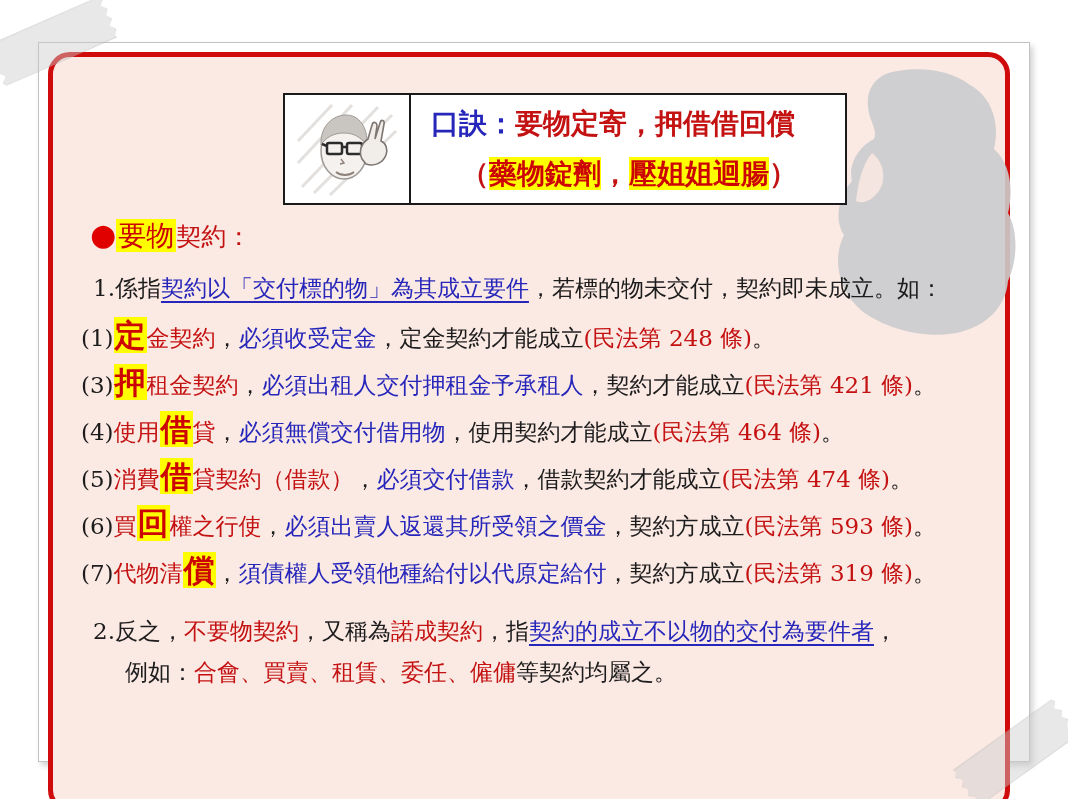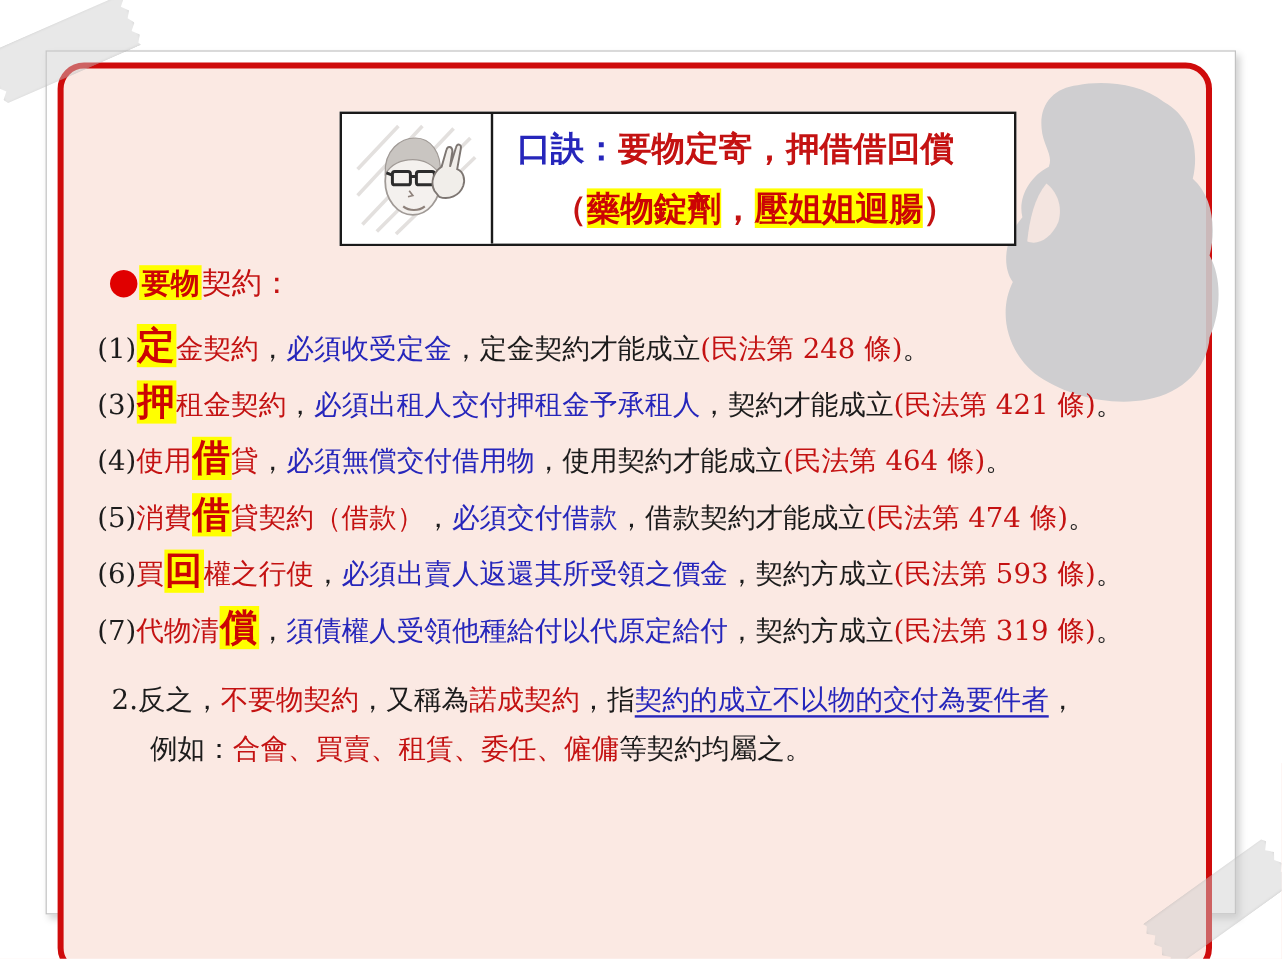--- a/index.html
+++ b/index.html
@@ -52,21 +52,21 @@
   .text-line.indent-2{padding-left:28px;}
   .text-line.indent-3{padding-left:72px;}
   .text-line.section-gap{margin-top:14px;}
   .text-line.tight{height:40px;line-height:34px;}
   
   .seg-black{color:#1c1c1c;}
   .seg-red{color:#c41212;}
   .seg-blue{color:#2626bb;}
   .seg-blue-u{color:#2626bb;text-decoration:underline;text-underline-offset:5px;}
   .seg-kw{color:#cc0404;background:#ffff00;font-size:31px;font-weight:bold;padding:0 1px;}
-  .seg-kw-hl{color:#cc0404;background:#ffff00;font-size:24px;font-weight:bold;padding:0 2px;}
+  .seg-kw-hl{color:#cc0404;background:#ffff00;font-size:28px;font-weight:normal;padding:0 2px;}
   .seg-red-hl{color:#cc0404;background:#ffff00;}
   .seg-red-bullet{color:#e00000;font-size:30px;}
 </style>
 </head>
 <body>
 
 <div class="tape tape-tl"></div>
 <div class="tape tape-br"></div>
 
 <div class="card"></div>
@@ -109,20 +109,21 @@
     </div>
     <div class="mnemonic-text">
         <div class="mnemonic-line indent-0"><span class="seg-blue">口訣：</span><span class="seg-red">要物定寄，押借借回償</span></div>
         <div class="mnemonic-line indent-1"><span class="seg-red">（</span><span class="seg-red-hl">藥物錠劑</span><span class="seg-red">，</span><span class="seg-red-hl">壓姐姐迴腸</span><span class="seg-red">）</span></div>
       </div>
   </div>
 
   <div class="heading"><span class="seg-red-bullet">●</span><span class="seg-kw-hl">要物</span><span class="seg-red">契約：</span></div>
 
   <div class="body-text">
+      <div class="text-line indent-1"><span class="seg-black">1.係指</span><span class="seg-blue-u">契約以「交付標的物」為其成立要件</span><span class="seg-black">，若標的物未交付，契約即未成立。如：</span></div>
       <div class="text-line indent-2"><span class="seg-black">(1)</span><span class="seg-kw">定</span><span class="seg-red">金契約</span><span class="seg-black">，</span><span class="seg-blue">必須收受定金</span><span class="seg-black">，定金契約才能成立</span><span class="seg-red">(民法第 248 條)</span><span class="seg-black">。</span></div>
       <div class="text-line indent-2"><span class="seg-black">(3)</span><span class="seg-kw">押</span><span class="seg-red">租金契約</span><span class="seg-black">，</span><span class="seg-blue">必須出租人交付押租金予承租人</span><span class="seg-black">，契約才能成立</span><span class="seg-red">(民法第 421 條)</span><span class="seg-black">。</span></div>
       <div class="text-line indent-2"><span class="seg-black">(4)</span><span class="seg-red">使用</span><span class="seg-kw">借</span><span class="seg-red">貸</span><span class="seg-black">，</span><span class="seg-blue">必須無償交付借用物</span><span class="seg-black">，使用契約才能成立</span><span class="seg-red">(民法第 464 條)</span><span class="seg-black">。</span></div>
       <div class="text-line indent-2"><span class="seg-black">(5)</span><span class="seg-red">消費</span><span class="seg-kw">借</span><span class="seg-red">貸契約（借款）</span><span class="seg-black">，</span><span class="seg-blue">必須交付借款</span><span class="seg-black">，借款契約才能成立</span><span class="seg-red">(民法第 474 條)</span><span class="seg-black">。</span></div>
       <div class="text-line indent-2"><span class="seg-black">(6)</span><span class="seg-red">買</span><span class="seg-kw">回</span><span class="seg-red">權之行使</span><span class="seg-black">，</span><span class="seg-blue">必須出賣人返還其所受領之價金</span><span class="seg-black">，契約方成立</span><span class="seg-red">(民法第 593 條)</span><span class="seg-black">。</span></div>
       <div class="text-line indent-2"><span class="seg-black">(7)</span><span class="seg-red">代物清</span><span class="seg-kw">償</span><span class="seg-black">，</span><span class="seg-blue">須債權人受領他種給付以代原定給付</span><span class="seg-black">，契約方成立</span><span class="seg-red">(民法第 319 條)</span><span class="seg-black">。</span></div>
       <div class="text-line indent-1 section-gap"><span class="seg-black">2.反之，</span><span class="seg-red">不要物契約</span><span class="seg-black">，又稱為</span><span class="seg-red">諾成契約</span><span class="seg-black">，指</span><span class="seg-blue-u">契約的成立不以物的交付為要件者</span><span class="seg-black">，</span></div>
       <div class="text-line indent-3 tight"><span class="seg-black">例如：</span><span class="seg-red">合會、買賣、租賃、委任、僱傭</span><span class="seg-black">等契約均屬之。</span></div>
     </div>
 

